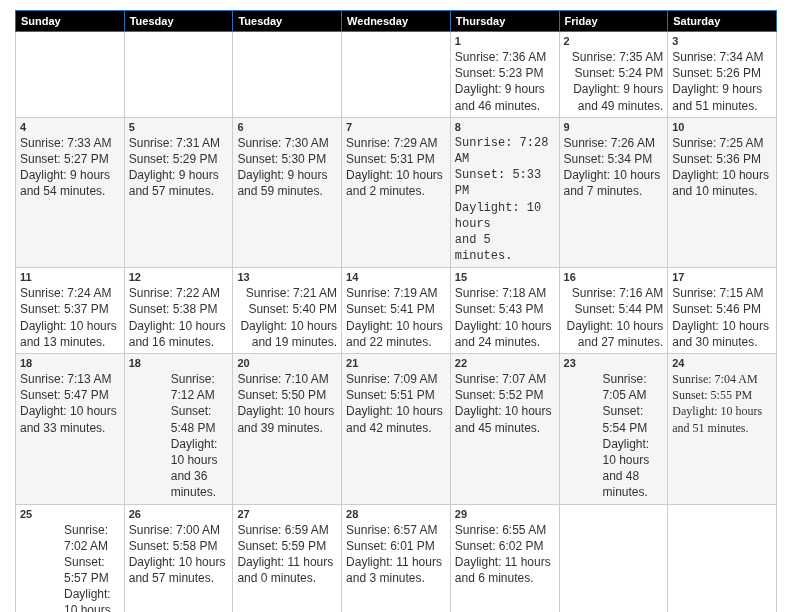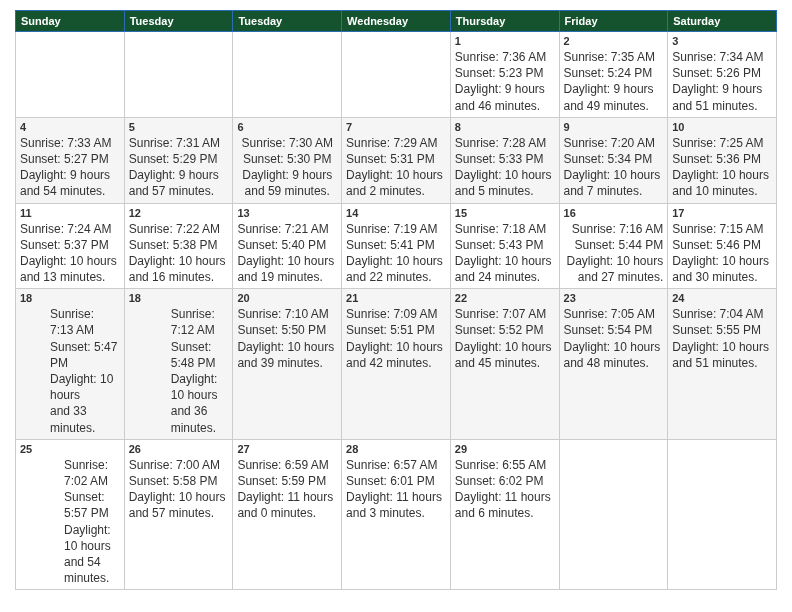--- a/index.html
+++ b/index.html
@@ -48,21 +48,21 @@
       font-size: 14px;
       color: #333;
       font-weight: bold;
     }
     .calendar {
       width: 100%;
       border-collapse: collapse;
       font-size: 10px;
     }
     .calendar thead th {
-      background: #14532d;
+      background: #000000;
       color: white;
       padding: 4px 5px;
       text-align: left;
       font-size: 11px;
       font-weight: bold;
       border: 1px solid #2a6db5;
     }
     .calendar tbody td {
       border: 1px solid #ccc;
       vertical-align: top;
@@ -115,21 +115,21 @@
           <td class="empty"></td>
           <td>
             <span class="day-number">1</span>
             <div class="day-info" style="white-space: pre-line;">Sunrise: 7:36 AM
 Sunset: 5:23 PM
 Daylight: 9 hours
 and 46 minutes.</div>
           </td>
           <td>
             <span class="day-number">2</span>
-            <div class="day-info" style="white-space: pre-line;">Sunrise: 7:35 AM
+            <div class="day-info" style="white-space: pre-line; text-align: right;">Sunrise: 7:35 AM
 Sunset: 5:24 PM
 Daylight: 9 hours
 and 49 minutes.</div>
           </td>
           <td>
             <span class="day-number">3</span>
             <div class="day-info" style="white-space: pre-line;">Sunrise: 7:34 AM
 Sunset: 5:26 PM
 Daylight: 9 hours
 and 51 minutes.</div>
@@ -145,42 +145,42 @@
           </td>
           <td>
             <span class="day-number">5</span>
             <div class="day-info" style="white-space: pre-line;">Sunrise: 7:31 AM
 Sunset: 5:29 PM
 Daylight: 9 hours
 and 57 minutes.</div>
           </td>
           <td>
             <span class="day-number">6</span>
-            <div class="day-info" style="white-space: pre-line; text-align: center;">Sunrise: 7:30 AM
+            <div class="day-info" style="white-space: pre-line;">Sunrise: 7:30 AM
 Sunset: 5:30 PM
 Daylight: 9 hours
 and 59 minutes.</div>
           </td>
           <td>
             <span class="day-number">7</span>
             <div class="day-info" style="white-space: pre-line;">Sunrise: 7:29 AM
 Sunset: 5:31 PM
 Daylight: 10 hours
 and 2 minutes.</div>
           </td>
           <td>
             <span class="day-number">8</span>
-            <div class="day-info" style="white-space: pre-line;">Sunrise: 7:28 AM
+            <div class="day-info" style="white-space: pre-line; font-family: Liberation Mono, monospace;">Sunrise: 7:28 AM
 Sunset: 5:33 PM
 Daylight: 10 hours
 and 5 minutes.</div>
           </td>
           <td>
             <span class="day-number">9</span>
-            <div class="day-info" style="white-space: pre-line;">Sunrise: 7:20 AM
+            <div class="day-info" style="white-space: pre-line;">Sunrise: 7:26 AM
 Sunset: 5:34 PM
 Daylight: 10 hours
 and 7 minutes.</div>
           </td>
           <td>
             <span class="day-number">10</span>
             <div class="day-info" style="white-space: pre-line;">Sunrise: 7:25 AM
 Sunset: 5:36 PM
 Daylight: 10 hours
 and 10 minutes.</div>
@@ -196,21 +196,21 @@
           </td>
           <td>
             <span class="day-number">12</span>
             <div class="day-info" style="white-space: pre-line;">Sunrise: 7:22 AM
 Sunset: 5:38 PM
 Daylight: 10 hours
 and 16 minutes.</div>
           </td>
           <td>
             <span class="day-number">13</span>
-            <div class="day-info" style="white-space: pre-line;">Sunrise: 7:21 AM
+            <div class="day-info" style="white-space: pre-line; text-align: right;">Sunrise: 7:21 AM
 Sunset: 5:40 PM
 Daylight: 10 hours
 and 19 minutes.</div>
           </td>
           <td>
             <span class="day-number">14</span>
             <div class="day-info" style="white-space: pre-line;">Sunrise: 7:19 AM
 Sunset: 5:41 PM
 Daylight: 10 hours
 and 22 minutes.</div>
@@ -233,21 +233,21 @@
             <span class="day-number">17</span>
             <div class="day-info" style="white-space: pre-line;">Sunrise: 7:15 AM
 Sunset: 5:46 PM
 Daylight: 10 hours
 and 30 minutes.</div>
           </td>
         </tr>
         <tr>
           <td>
             <span class="day-number">18</span>
-            <div class="day-info" style="white-space: pre-line; margin-left: 30px;">Sunrise: 7:13 AM
+            <div class="day-info" style="white-space: pre-line;">Sunrise: 7:13 AM
 Sunset: 5:47 PM
 Daylight: 10 hours
 and 33 minutes.</div>
           </td>
           <td>
             <span class="day-number">18</span>
             <div class="day-info" style="white-space: pre-line; margin-left: 42px;">Sunrise: 7:12 AM
 Sunset: 5:48 PM
 Daylight: 10 hours
 and 36 minutes.</div>
@@ -268,28 +268,28 @@
           </td>
           <td>
             <span class="day-number">22</span>
             <div class="day-info" style="white-space: pre-line;">Sunrise: 7:07 AM
 Sunset: 5:52 PM
 Daylight: 10 hours
 and 45 minutes.</div>
           </td>
           <td>
             <span class="day-number">23</span>
-            <div class="day-info" style="white-space: pre-line;">Sunrise: 7:05 AM
+            <div class="day-info" style="white-space: pre-line; margin-left: 39px;">Sunrise: 7:05 AM
 Sunset: 5:54 PM
 Daylight: 10 hours
 and 48 minutes.</div>
           </td>
           <td>
             <span class="day-number">24</span>
-            <div class="day-info" style="white-space: pre-line;">Sunrise: 7:04 AM
+            <div class="day-info" style="white-space: pre-line; font-family: Liberation Serif, serif;">Sunrise: 7:04 AM
 Sunset: 5:55 PM
 Daylight: 10 hours
 and 51 minutes.</div>
           </td>
         </tr>
         <tr>
           <td>
             <span class="day-number">25</span>
             <div class="day-info" style="white-space: pre-line; margin-left: 44px;">Sunrise: 7:02 AM
 Sunset: 5:57 PM

